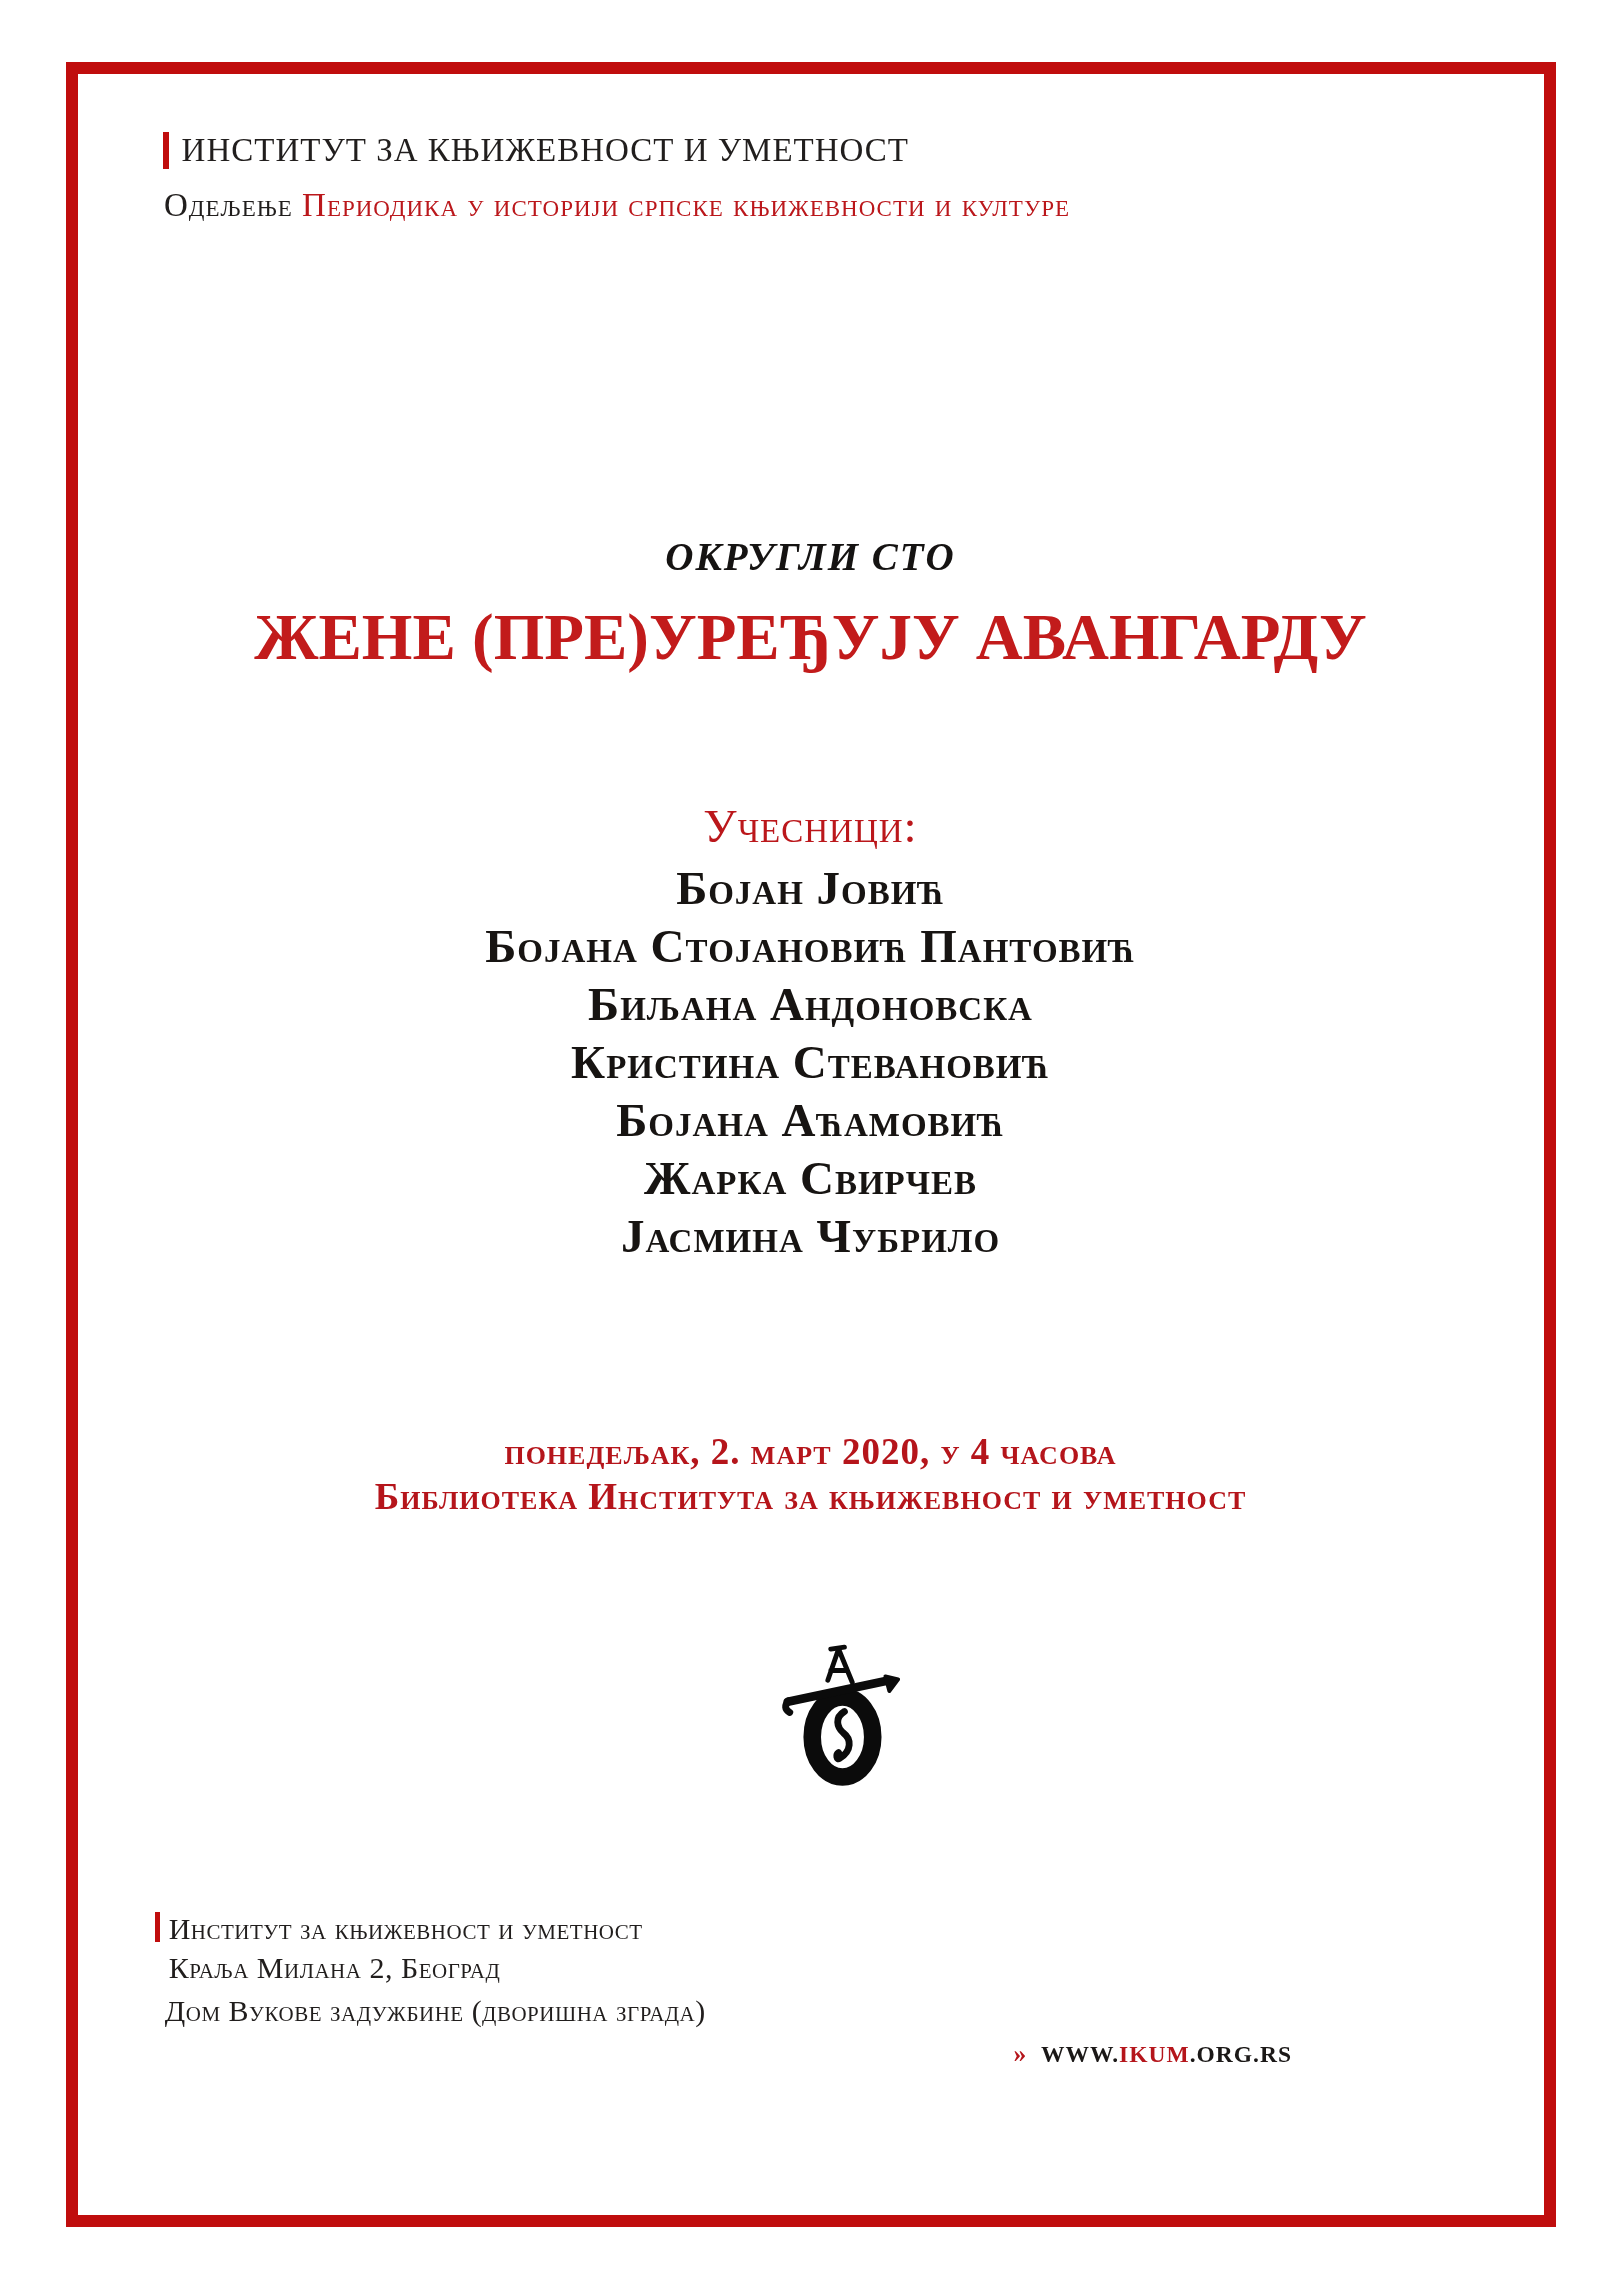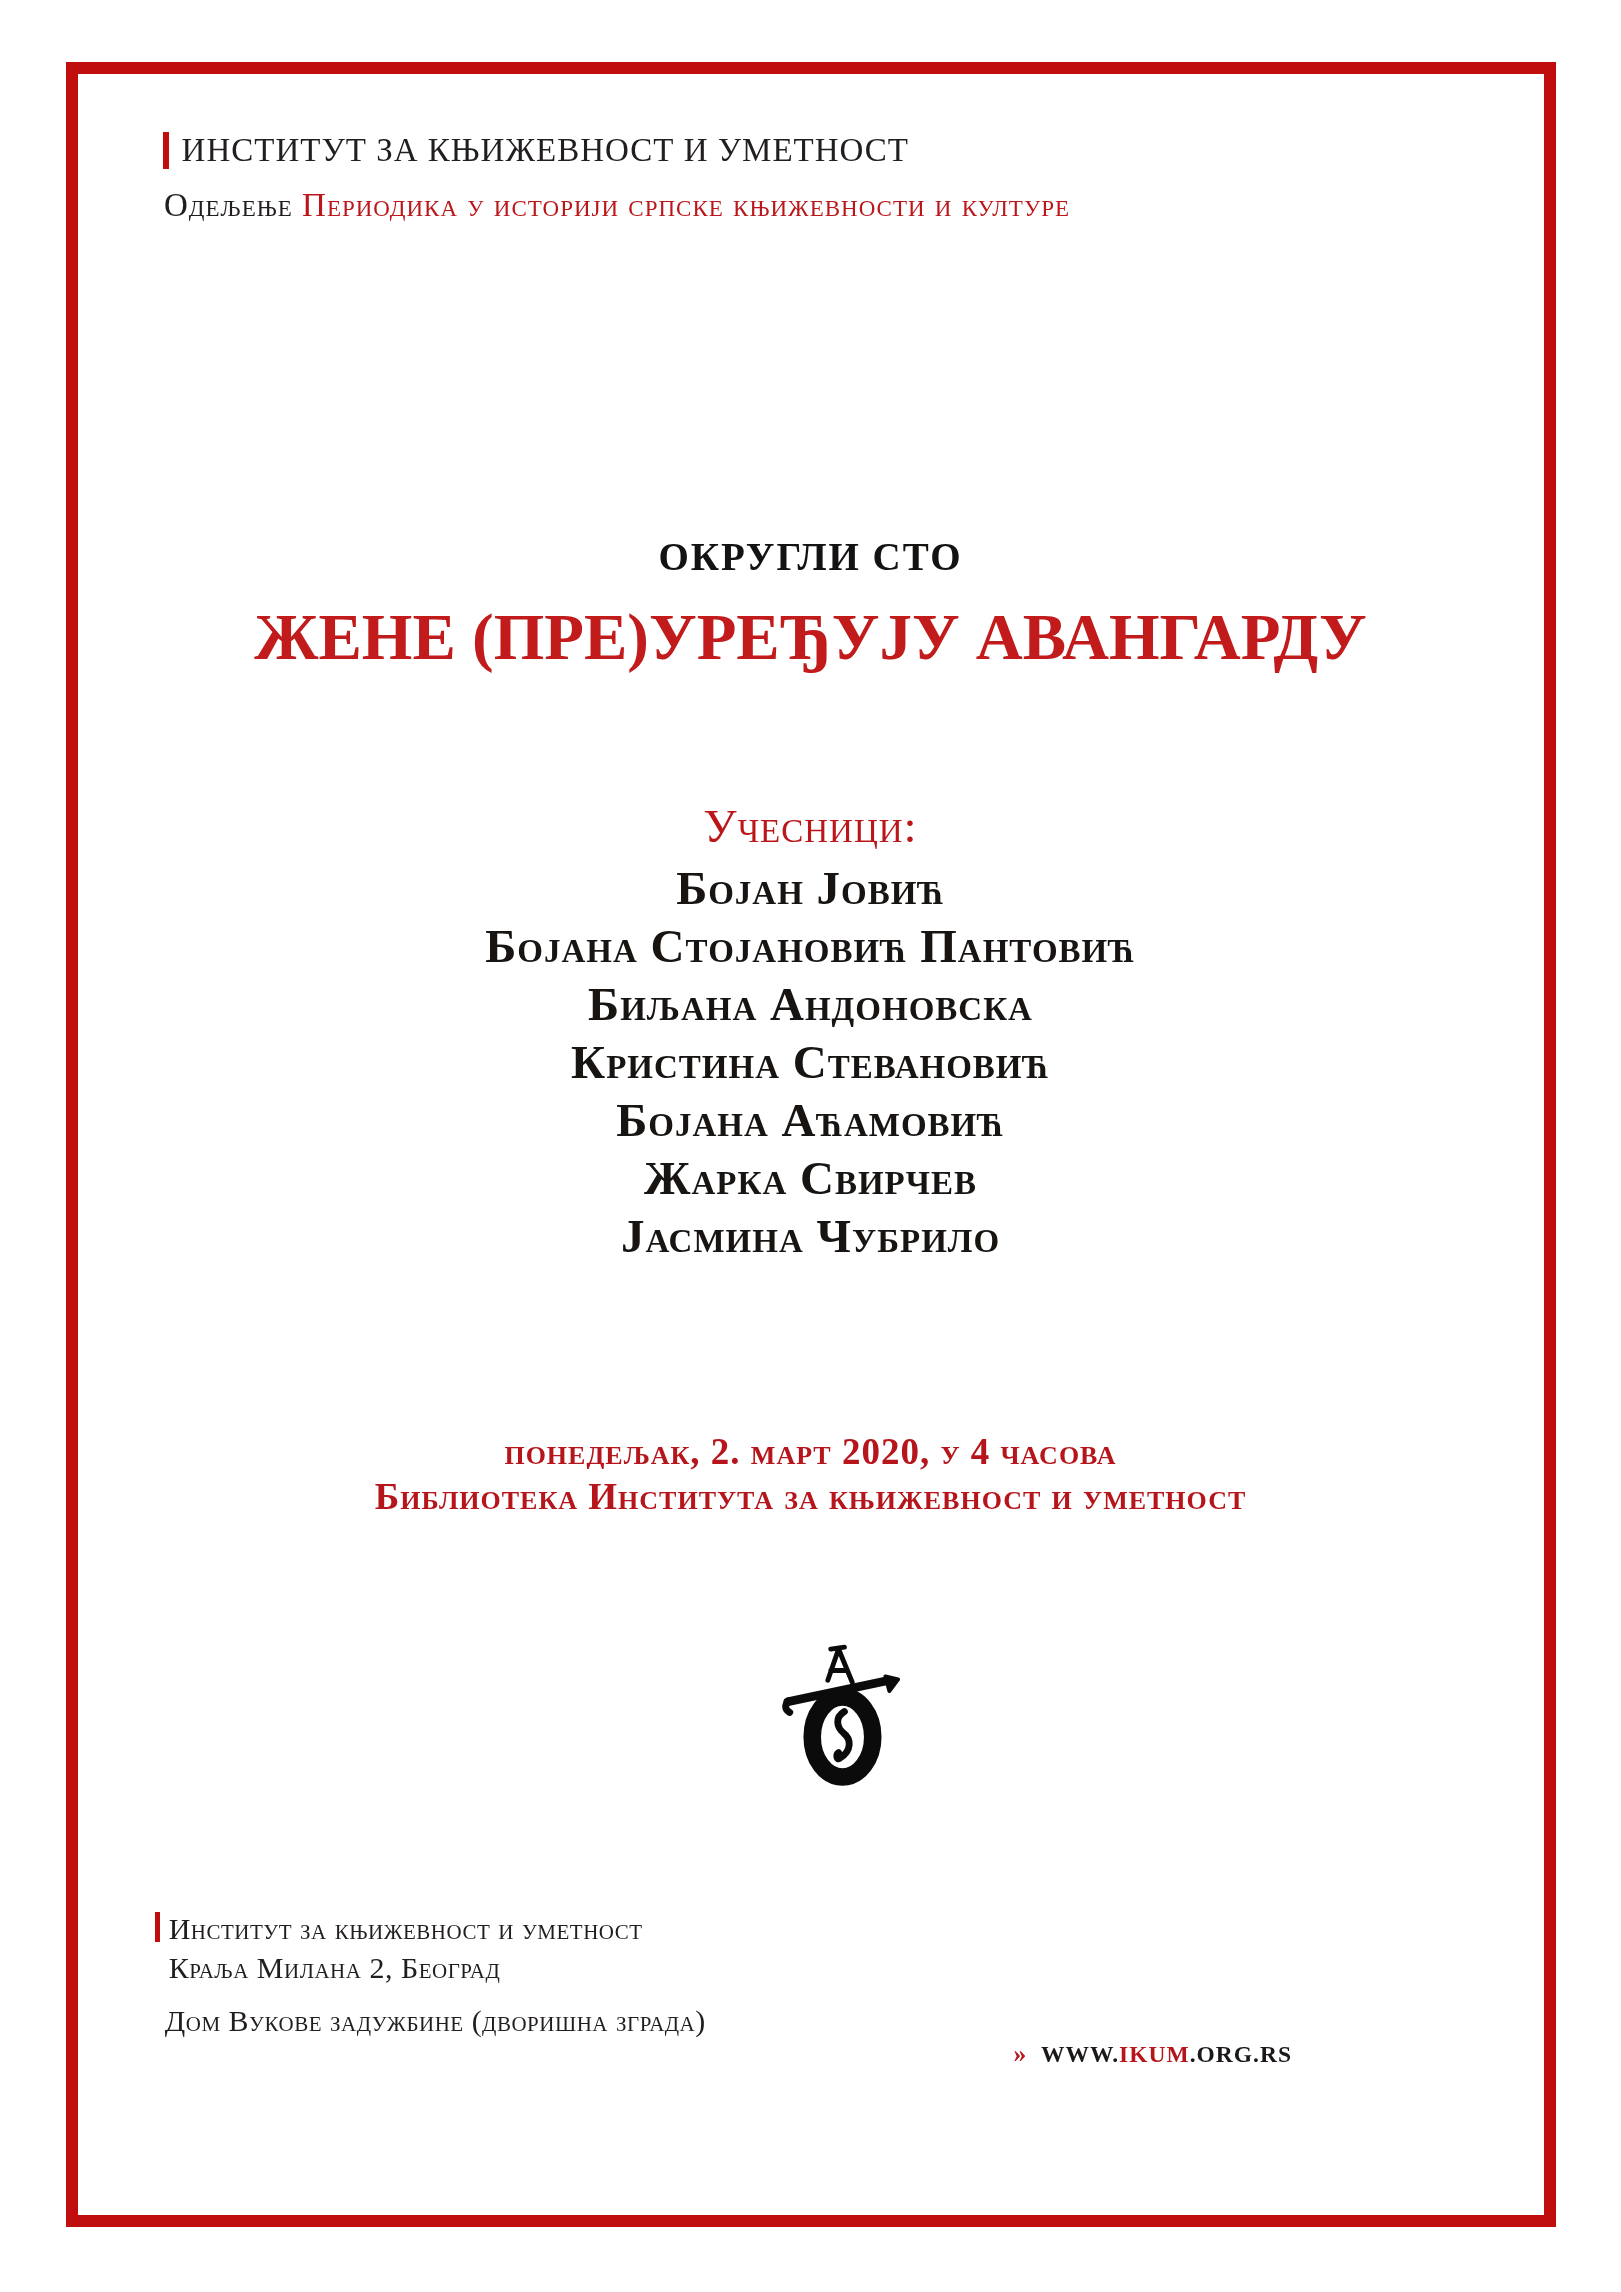--- a/index.html
+++ b/index.html
@@ -38,20 +38,21 @@
     margin-top: 11.8px; padding-left: 1px;
   }
   .dept-label { color: #211e1d; }
   .dept-name { color: #bb171b; margin-top: 16px; }
 
   
   .kicker {
     top: 534px;
     font-size: 39px; font-weight: bold; letter-spacing: 2px;
     color: #151312;
+    font-style: italic;
   }
   .title {
     top: 600px;
     font-size: 65px; font-weight: bold; letter-spacing: 0px;
     color: #c21b1b; white-space: nowrap;
   }
 
   
   .participants-heading {
     top: 799px;
@@ -86,21 +87,21 @@
     font-variant: small-caps; font-variant-caps: small-caps;
     color: #211e1d;
   }
   .fline1 { display: flex; align-items: flex-start; }
   .fredbar {
     display: inline-block;
     width: 4.9px; height: 30px;
     background: #c00d0d;
     margin-right: 8.8px; margin-top: 2.9px;
   }
-  .fline3 { margin-top: 14px; }
+  .fline3 { margin-top: 4px; }
 
   .website {
     position: absolute; top: 2039px; right: 329px;
     font-size: 23.5px; font-weight: bold; letter-spacing: 1px;
     color: #1b1817; white-space: nowrap;
   }
   .website .arrow { color: #b5151b; margin-right: 13.7px; font-size: 25.5px; }
   .website .hl { color: #b5151b; }
 </style>
 </head>

